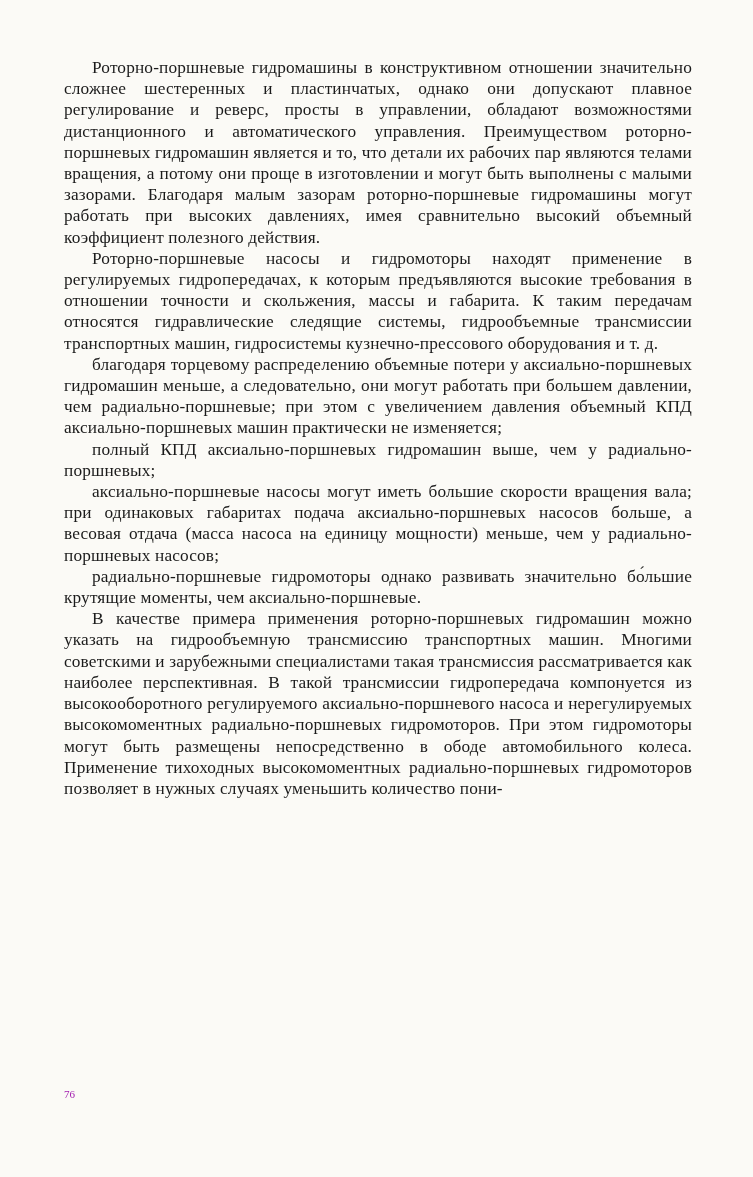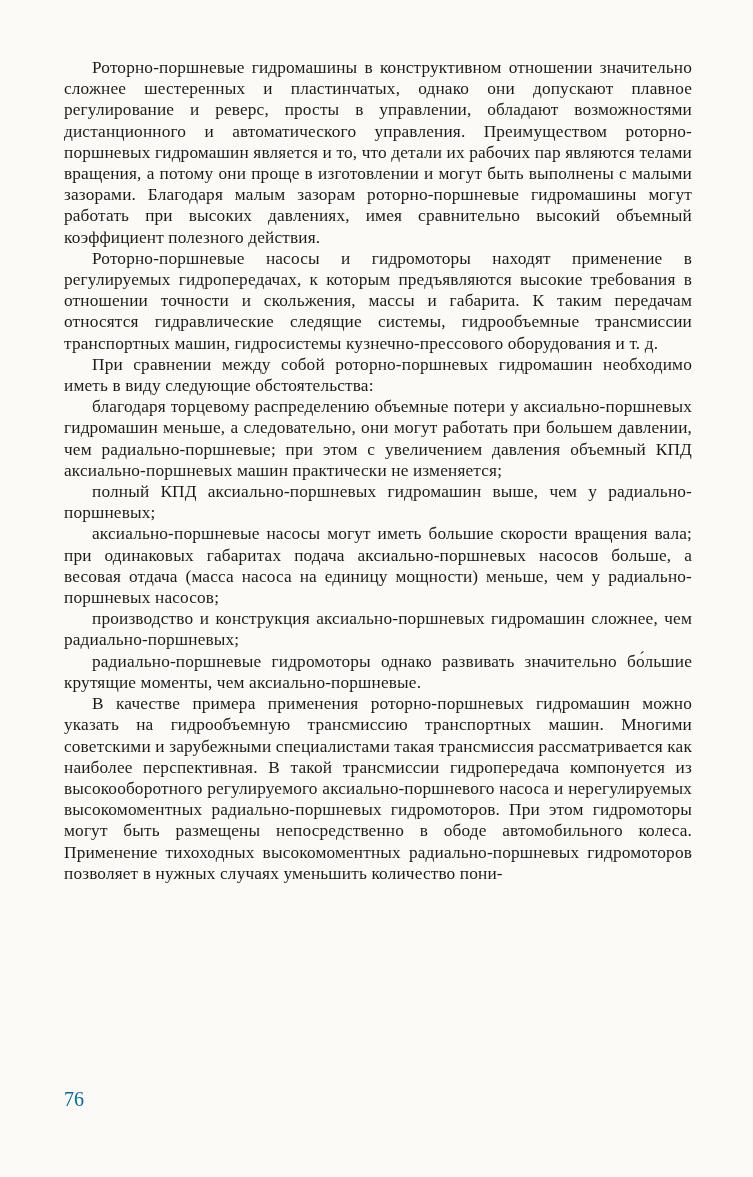--- a/index.html
+++ b/index.html
@@ -30,33 +30,31 @@
   .text-block p {
     margin: 0;
     padding: 0;
     text-indent: 28px;
   }
   .page-number {
     position: absolute;
     left: 64px;
     top: 1088px;
     font-family: "Liberation Serif", "DejaVu Serif", serif;
-    font-size: 20px;
-    color: #0369a1;
+    font-size: 11px;
+    color: #a21caf;
   }
 </style>
 </head>
 <body>
 
 <div class="page">
   <div class="text-block">
     <p>Роторно-поршневые гидромашины в конструктивном отношении значительно сложнее шестеренных и пластинчатых, однако они допускают плавное регулирование и реверс, просты в управлении, обладают возможностями дистанционного и автоматического управления. Преимуществом роторно-поршневых гидромашин является и то, что детали их рабочих пар являются телами вращения, а потому они проще в изготовлении и могут быть выполнены с малыми зазорами. Благодаря малым зазорам роторно-поршневые гидромашины могут работать при высоких давлениях, имея сравнительно высокий объемный коэффициент полезного действия.</p>
     <p>Роторно-поршневые насосы и гидромоторы находят применение в регулируемых гидропередачах, к которым предъявляются высокие требования в отношении точности и скольжения, массы и габарита. К таким передачам относятся гидравлические следящие системы, гидрообъемные трансмиссии транспортных машин, гидросистемы кузнечно-прессового оборудования и т. д.</p>
-    <p>При сравнении между собой роторно-поршневых гидромашин необходимо иметь в виду следующие обстоятельства:</p>
     <p>благодаря торцевому распределению объемные потери у аксиально-поршневых гидромашин меньше, а следовательно, они могут работать при большем давлении, чем радиально-поршневые; при этом с увеличением давления объемный КПД аксиально-поршневых машин практически не изменяется;</p>
     <p>полный КПД аксиально-поршневых гидромашин выше, чем у радиально-поршневых;</p>
     <p>аксиально-поршневые насосы могут иметь большие скорости вращения вала; при одинаковых габаритах подача аксиально-поршневых насосов больше, а весовая отдача (масса насоса на единицу мощности) меньше, чем у радиально-поршневых насосов;</p>
-    <p>производство и конструкция аксиально-поршневых гидромашин сложнее, чем радиально-поршневых;</p>
     <p>радиально-поршневые гидромоторы однако развивать значительно бо́льшие крутящие моменты, чем аксиально-поршневые.</p>
     <p>В качестве примера применения роторно-поршневых гидромашин можно указать на гидрообъемную трансмиссию транспортных машин. Многими советскими и зарубежными специалистами такая трансмиссия рассматривается как наиболее перспективная. В такой трансмиссии гидропередача компонуется из высокооборотного регулируемого аксиально-поршневого насоса и нерегулируемых высокомоментных радиально-поршневых гидромоторов. При этом гидромоторы могут быть размещены непосредственно в ободе автомобильного колеса. Применение тихоходных высокомоментных радиально-поршневых гидромоторов позволяет в нужных случаях уменьшить количество пони-</p>
   </div>
   <div class="page-number">76</div>
 </div>
 
 </body></html>

